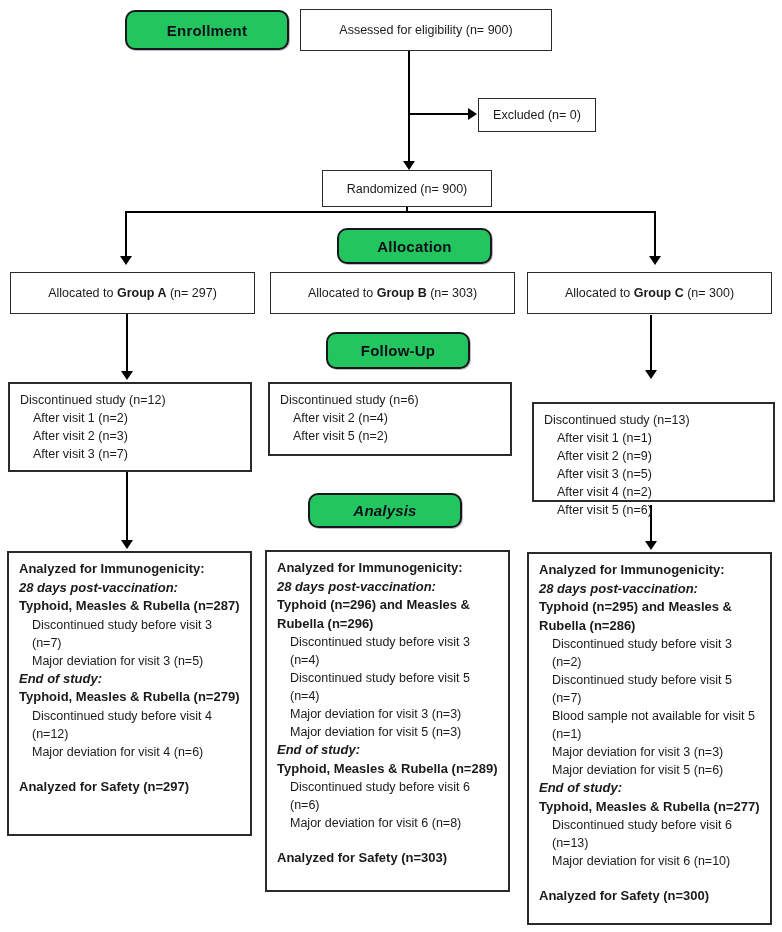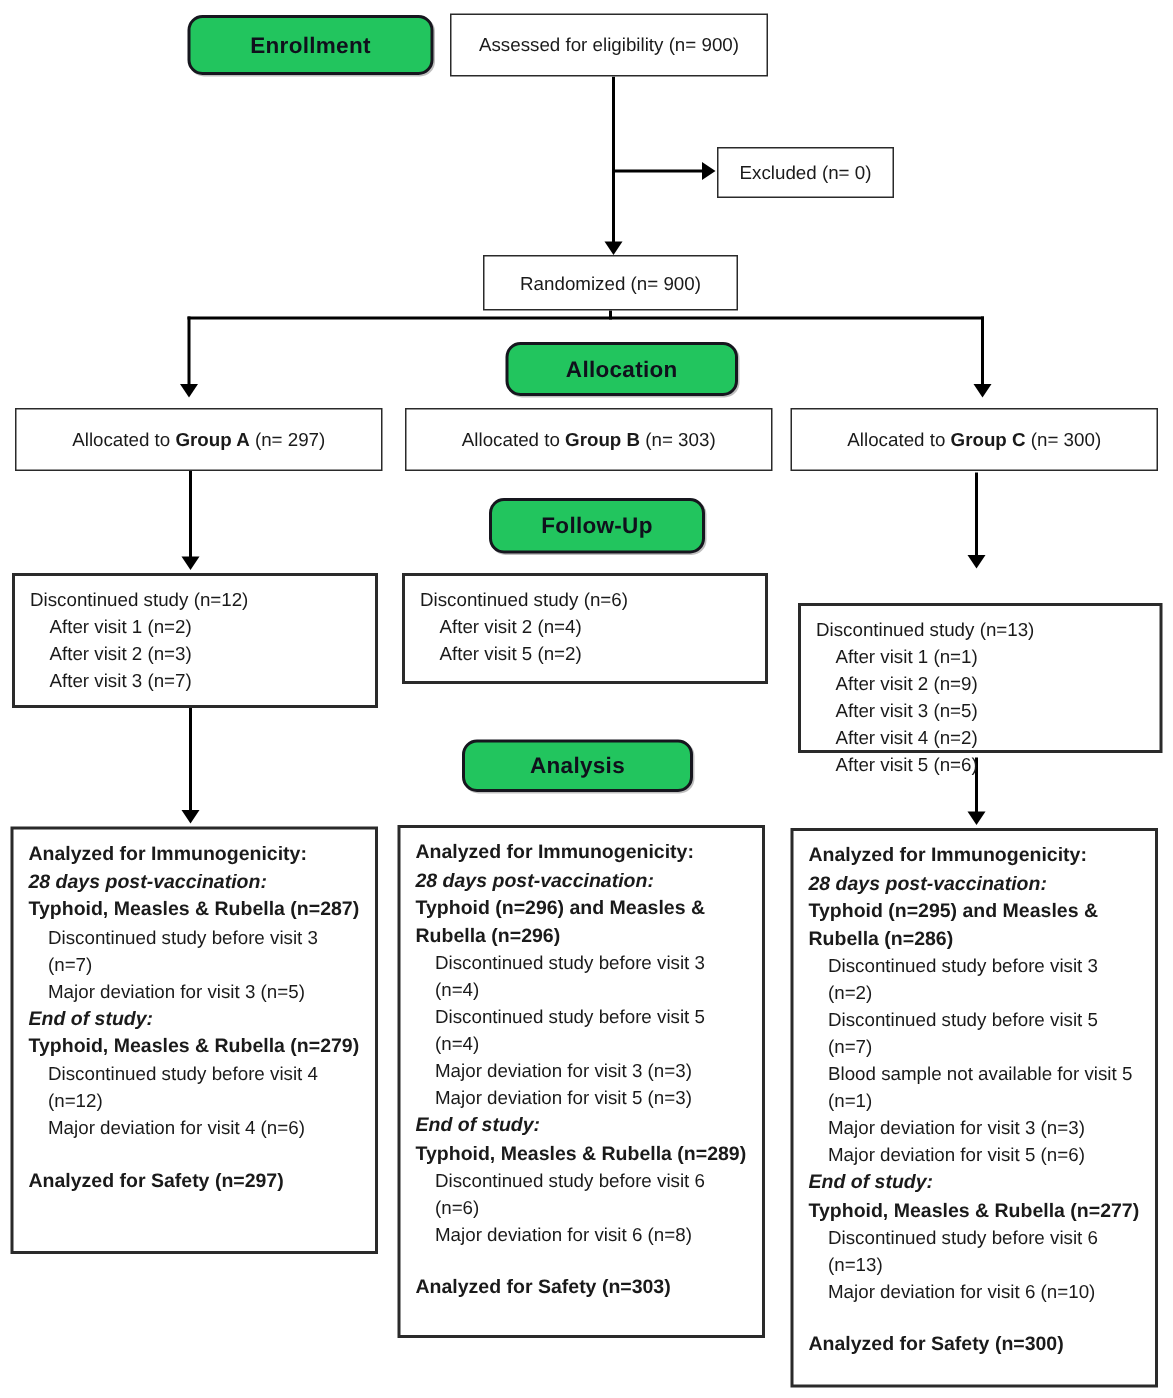--- a/index.html
+++ b/index.html
@@ -63,25 +63,25 @@
 
   <div class="stage-label" style="left:125px;top:10px;width:160px;height:36px;">
     <span>Enrollment</span>
   </div>
   <div class="stage-label" style="left:337px;top:228px;width:151px;height:32px;">
     <span>Allocation</span>
   </div>
   <div class="stage-label" style="left:326px;top:332px;width:140px;height:33px;">
     <span>Follow-Up</span>
   </div>
-  <div class="stage-label" style="left:308px;top:493px;width:150px;height:31px;">
+  <div class="stage-label" style="left:308px;top:493px;width:150px;height:31px;font-style:italic;">
     <span>Analysis</span>
   </div>
 
-  <div class="fbox center thin" style="left:300px;top:9px;width:212px;height:42px;">
+  <div class="fbox center thin" style="left:300px;top:9px;width:252px;height:42px;">
     <span>Assessed for eligibility (n= 900)</span>
   </div>
   <div class="fbox center thin" style="left:478px;top:98px;width:118px;height:34px;">
     <span>Excluded (n= 0)</span>
   </div>
   <div class="fbox center thin" style="left:322px;top:170px;width:170px;height:37px;">
     <span>Randomized (n= 900)</span>
   </div>
 
   <div class="fbox center thin" style="left:10px;top:272px;width:245px;height:42px;">

